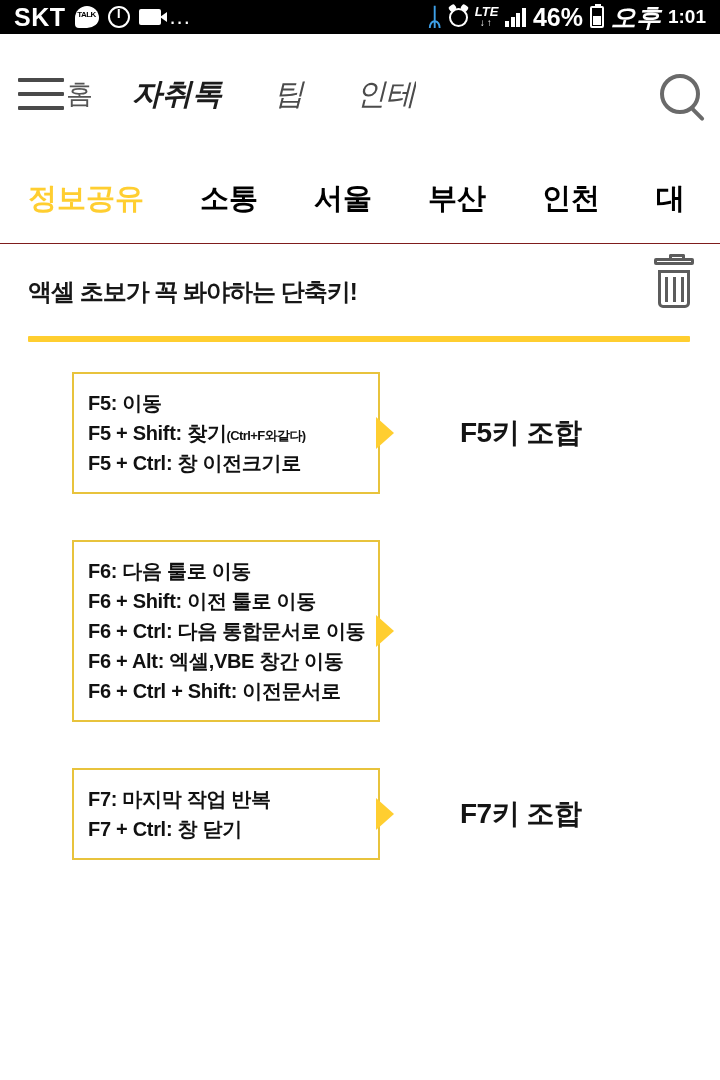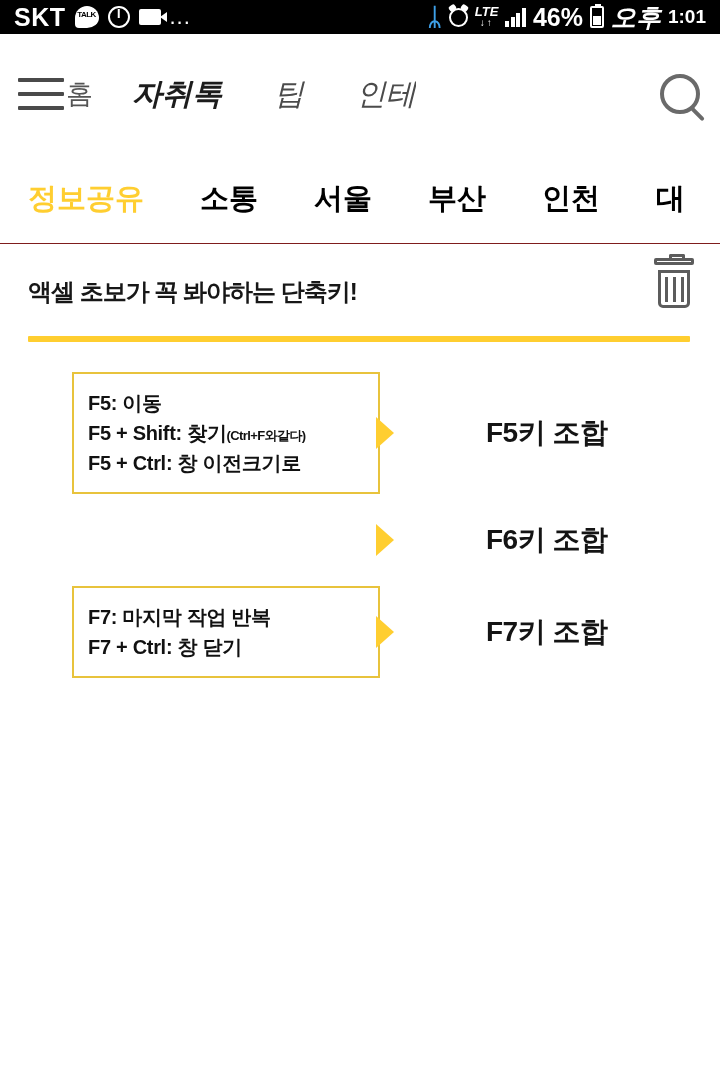--- a/index.html
+++ b/index.html
@@ -99,21 +99,21 @@
   
   .groups{ margin-top:30px; }
   .group{ position:relative; display:flex; align-items:center; margin-bottom:46px; }
   .group-box{ width:308px; margin-left:44px; border:2px solid #E8C33C; background:#fff;
      padding:14px 12px 14px 14px; position:relative; }
   .group-line{ font-size:20px; font-weight:bold; color:#111; line-height:1.5; white-space:nowrap; letter-spacing:-.3px; }
   .group-line .note{ font-size:13px; font-weight:bold; letter-spacing:-.6px; }
   .arrow{ position:absolute; left:348px; width:0; height:0;
      border-top:16px solid transparent; border-bottom:16px solid transparent;
      border-left:18px solid #FFCE30; }
-  .group-label{ position:absolute; left:458px; font-size:28px; font-weight:bold;
+  .group-label{ position:absolute; left:432px; font-size:28px; font-weight:bold;
      color:#141414; letter-spacing:-.5px; white-space:nowrap; }
 </style>
 </head>
 <body>
 
 <div class="statusbar">
   <div class="sb-left">
     <span class="sb-carrier">SKT</span>
     <span class="ico ico-kakao"></span>
     <span class="ico ico-power"></span>
@@ -211,22 +211,38 @@
         </div>
         <div class="group-line">
           <span>F5 + Ctrl: 창 이전크기로</span>
         </div>
       </div>
       <div class="arrow"></div>
       <div class="group-label">F5키 조합</div>
     </div>
 
     <div class="group">
+      <div class="group-box">
+        <div class="group-line">
+          <span>F6: 다음 툴로 이동</span>
+        </div>
+        <div class="group-line">
+          <span>F6 + Shift: 이전 툴로 이동</span>
+        </div>
+        <div class="group-line">
+          <span>F6 + Ctrl: 다음 통합문서로 이동</span>
+        </div>
+        <div class="group-line">
+          <span>F6 + Alt: 엑셀,VBE 창간 이동</span>
+        </div>
+        <div class="group-line">
+          <span>F6 + Ctrl + Shift: 이전문서로</span>
+        </div>
+      </div>
       <div class="arrow"></div>
-      <div class="group-label">F6키 조합</div>
     </div>
 
     <div class="group">
       <div class="group-box">
         <div class="group-line">
           <span>F7: 마지막 작업 반복</span>
         </div>
         <div class="group-line">
           <span>F7 + Ctrl: 창 닫기</span>
         </div>

